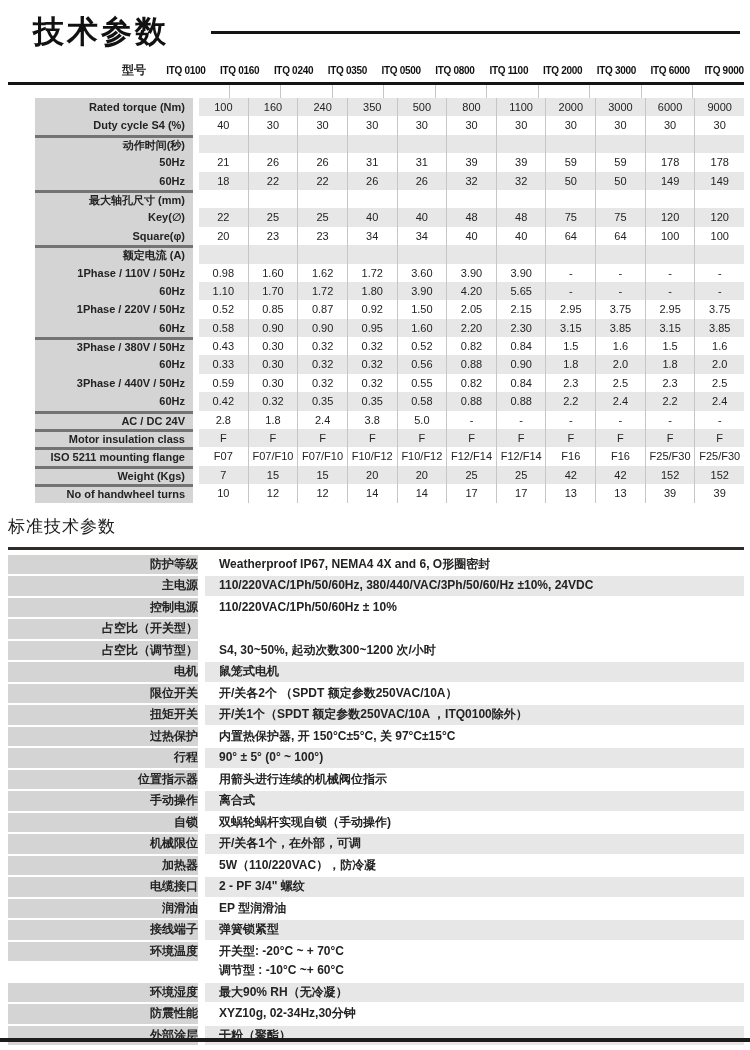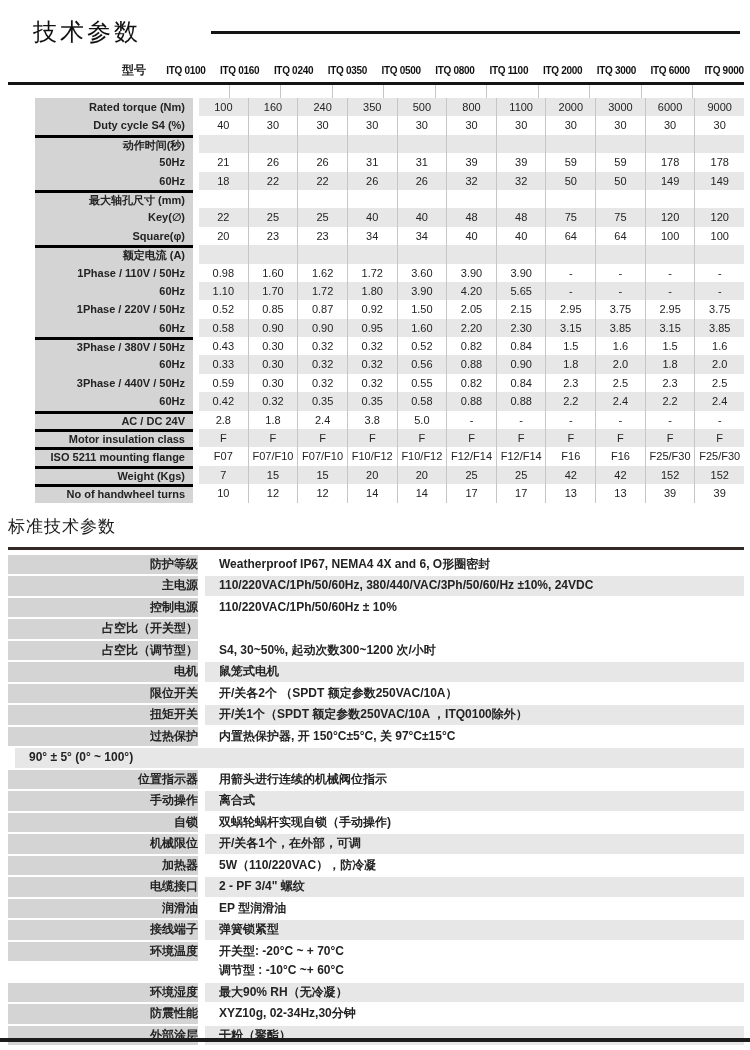--- a/index.html
+++ b/index.html
@@ -7,21 +7,21 @@
     position:relative;
     width:750px;height:1050px;
     background:#ffffff;
     font-family:"Liberation Sans","DejaVu Sans",sans-serif;
     color:#262626;
     overflow:hidden;
   }
   
   .title-wrap{position:absolute;left:33px;top:12px;right:8px;height:40px;}
   .page-title{
-    font-size:24px;font-weight:normal;letter-spacing:3px;color:#111;
+    font-size:31px;font-weight:bold;letter-spacing:3px;color:#111;
     display:inline-block;line-height:40px;
   }
   .title-rule{
     position:absolute;left:178px;right:2px;top:19px;height:3px;background:#141414;
   }
   
   .spec-table{position:absolute;left:8px;top:60px;width:736px;}
   .model-row{display:flex;height:20px;align-items:center;}
   .model-label{
     width:158px;text-align:right;padding-right:20px;box-sizing:border-box;
@@ -36,21 +36,21 @@
   .tbody{margin-top:0;padding-left:27px;}
   .lead-row{display:flex;height:13px;}
   .lead-label{width:164px;margin-right:6px;}
   .lead-cells{flex:1;display:flex;}
   .trow{display:flex;height:18.4px;}
   .tlabel{
     width:158px;background:#d4d4d4;margin-right:6px;box-sizing:border-box;
     text-align:right;padding-right:8px;font-size:11px;font-weight:bold;
     line-height:18.4px;color:#232323;white-space:nowrap;
   }
-  .trow.gstart .tlabel{border-top:3px solid #000000;line-height:15.4px;}
+  .trow.gstart .tlabel{border-top:3px solid #737373;line-height:15.4px;}
   .tcells{flex:1;display:flex;}
   .trow.stripe .tcells{background:#e7e7e7;}
   .tcell{
     flex:1;text-align:center;font-size:11px;line-height:18.4px;color:#232323;
     border-left:1px solid #c6c6c6;box-sizing:border-box;white-space:nowrap;
     overflow:hidden;
   }
   .tcell:first-child,.lead-cell:first-child{border-left:none;}
   .lead-cell{flex:1;border-left:1px solid #c6c6c6;box-sizing:border-box;}
   
@@ -523,20 +523,21 @@
             <span class="line">开/关1个（SPDT 额定参数250VAC/10A ，ITQ0100除外）</span>
           </div>
         </div>
         <div class="prow">
           <div class="plabel">过热保护</div>
           <div class="pvalue">
             <span class="line">内置热保护器, 开 150°C±5°C, 关 97°C±15°C</span>
           </div>
         </div>
         <div class="prow stripe">
+          <div class="plabel">行程</div>
           <div class="pvalue">
             <span class="line">90° ±  5° (0° ~ 100°)</span>
           </div>
         </div>
         <div class="prow">
           <div class="plabel">位置指示器</div>
           <div class="pvalue">
             <span class="line">用箭头进行连续的机械阀位指示</span>
           </div>
         </div>

